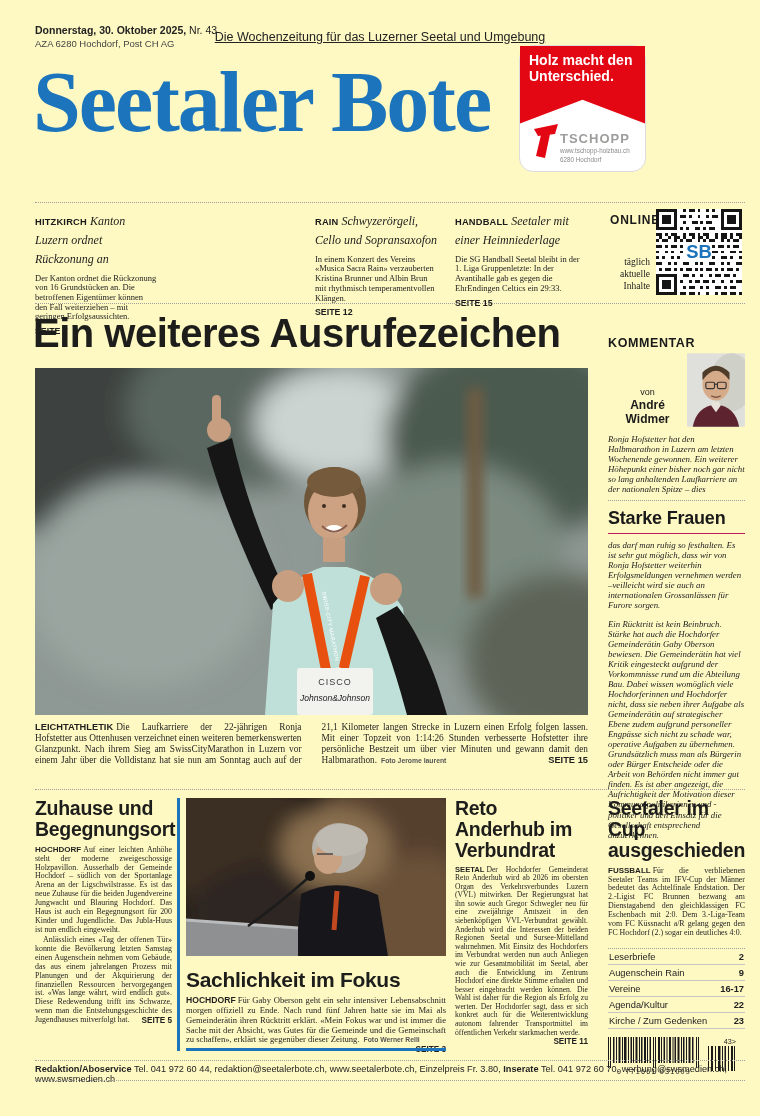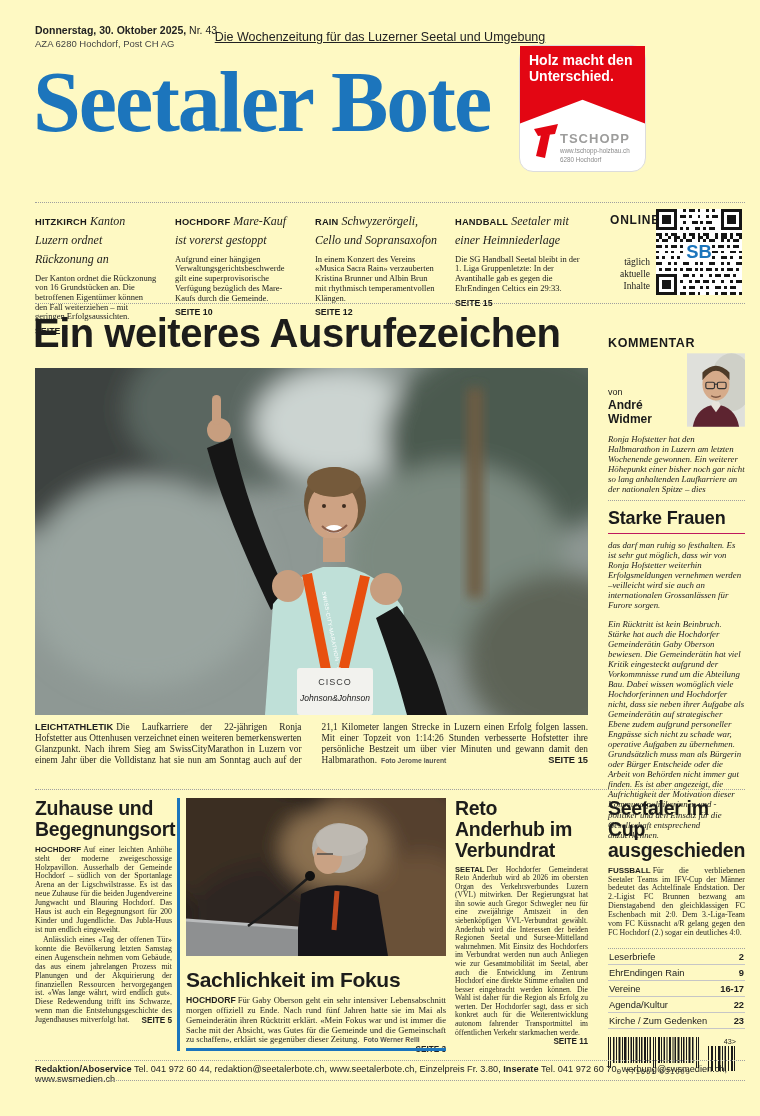--- a/index.html
+++ b/index.html
@@ -41,21 +41,21 @@
   .headline{font-size:40px;font-weight:bold;letter-spacing:-.5px;color:#1d1d1b;line-height:1;}
   .caption{font-family:"Liberation Serif",serif;font-size:9.3px;line-height:1.18;
            text-align:justify;column-count:2;column-gap:20px;color:#1f1f1f;}
   .cap-kicker{font-family:"Liberation Sans",sans-serif;font-weight:bold;font-size:9.3px;margin-right:3px;}
   .credit{font-size:6.8px;color:#555;font-weight:bold;font-family:"Liberation Sans",sans-serif;margin-left:4px;}
   .cap-page{float:right;font-family:"Liberation Sans",sans-serif;font-weight:bold;font-size:9.3px;}
   
   .kom{width:137px;}
   .kom-label{font-weight:bold;font-size:12.5px;letter-spacing:.6px;}
   .kom-row{display:flex;justify-content:space-between;margin-top:2px;}
-  .kom-byline{align-self:flex-end;padding-bottom:2px;}
+  .kom-byline{align-self:flex-end;padding-bottom:2px;text-align:center;}
   .kom-von{font-size:9px;}
   .kom-author{font-size:12px;font-weight:bold;margin-top:1px;}
   .kom-body{font-family:"Liberation Serif",serif;font-style:italic;font-size:8.8px;
             line-height:1.14;color:#222;}
   .kom-intro{margin-top:6px;}
   .kom-h{font-size:18px;font-weight:bold;letter-spacing:-.2px;border-bottom:1px solid #be185d;
          padding-bottom:4px;margin:7px 0 6px 0;}
   .kom-p{margin-top:0;margin-bottom:9px;}
   
   .art-h{font-size:19.5px;font-weight:bold;line-height:1.07;letter-spacing:-.3px;color:#1d1d1b;}
@@ -103,25 +103,20 @@
     <div class="ad-url">www.tschopp-holzbau.ch</div>
     <div class="ad-city">6280 Hochdorf</div>
   </div>
 
   <div class="abs dotted" style="left:35px;top:202px;width:710px;"></div>
 
   <div class="abs teaser" style="left:35px;top:211px;">
     <div class="t-head"><span class="t-kicker">HITZKIRCH</span><span class="t-title">Kanton Luzern ordnet Rückzonung an</span></div>
     <div class="t-body">Der Kanton ordnet die Rückzonung von 16 Grundstücken an. Die betroffenen Eigentümer können den Fall weiterziehen – mit geringen Erfolgsaussichten.</div>
     <div class="page-ref">SEITE 7</div>
-  </div>
-  <div class="abs teaser" style="left:175px;top:211px;">
-    <div class="t-head"><span class="t-kicker">HOCHDORF</span><span class="t-title">Mare-Kauf ist vorerst gestoppt</span></div>
-    <div class="t-body">Aufgrund einer hängigen Verwaltungsgerichtsbeschwerde gilt eine superprovisorische Verfügung bezüglich des Mare-Kaufs durch die Gemeinde.</div>
-    <div class="page-ref">SEITE 10</div>
   </div>
   <div class="abs teaser" style="left:315px;top:211px;">
     <div class="t-head"><span class="t-kicker">RAIN</span><span class="t-title">Schwyzerörgeli, Cello und Sopransaxofon</span></div>
     <div class="t-body">In einem Konzert des Vereins «Musica Sacra Rain» verzauberten Kristina Brunner und Albin Brun mit rhythmisch temperamentvollen Klängen.</div>
     <div class="page-ref">SEITE 12</div>
   </div>
   <div class="abs teaser" style="left:455px;top:211px;width:126px;">
     <div class="t-head"><span class="t-kicker">HANDBALL</span><span class="t-title">Seetaler mit einer Heimniederlage</span></div>
     <div class="t-body">Die SG Handball Seetal bleibt in der 1. Liga Gruppenletzte: In der Avantihalle gab es gegen die EhrEndingen Celtics ein 29:33.</div>
     <div class="page-ref">SEITE 15</div>
@@ -314,21 +309,21 @@
     <div class="art-h">Seetaler im Cup ausgeschieden</div>
     <div class="art-body">
       <span class="art-kicker">FUSSBALL</span><span>Für die verbliebenen Seetaler Teams im IFV-Cup der Männer bedeutet das Achtelfinale Endstation. Der 2.-Ligist FC Brunnen bezwang am Dienstagabend den gleichklassigen FC Eschenbach mit 2:0. Dem 3.-Liga-Team vom FC Küssnacht a/R gelang gegen den FC Hochdorf (2.) sogar ein deutliches 4:0.</span>
     </div>
     <div class="idx">
       <div class="idx-row">
           <span>Leserbriefe</span>
           <span class="idx-page">2</span>
         </div>
       <div class="idx-row">
-          <span>EhrEndingen Rain</span>
+          <span>Augenschein Rain</span>
           <span class="idx-page">9</span>
         </div>
       <div class="idx-row">
           <span>Vereine</span>
           <span class="idx-page">16-17</span>
         </div>
       <div class="idx-row">
           <span>Agenda/Kultur</span>
           <span class="idx-page">22</span>
         </div>

